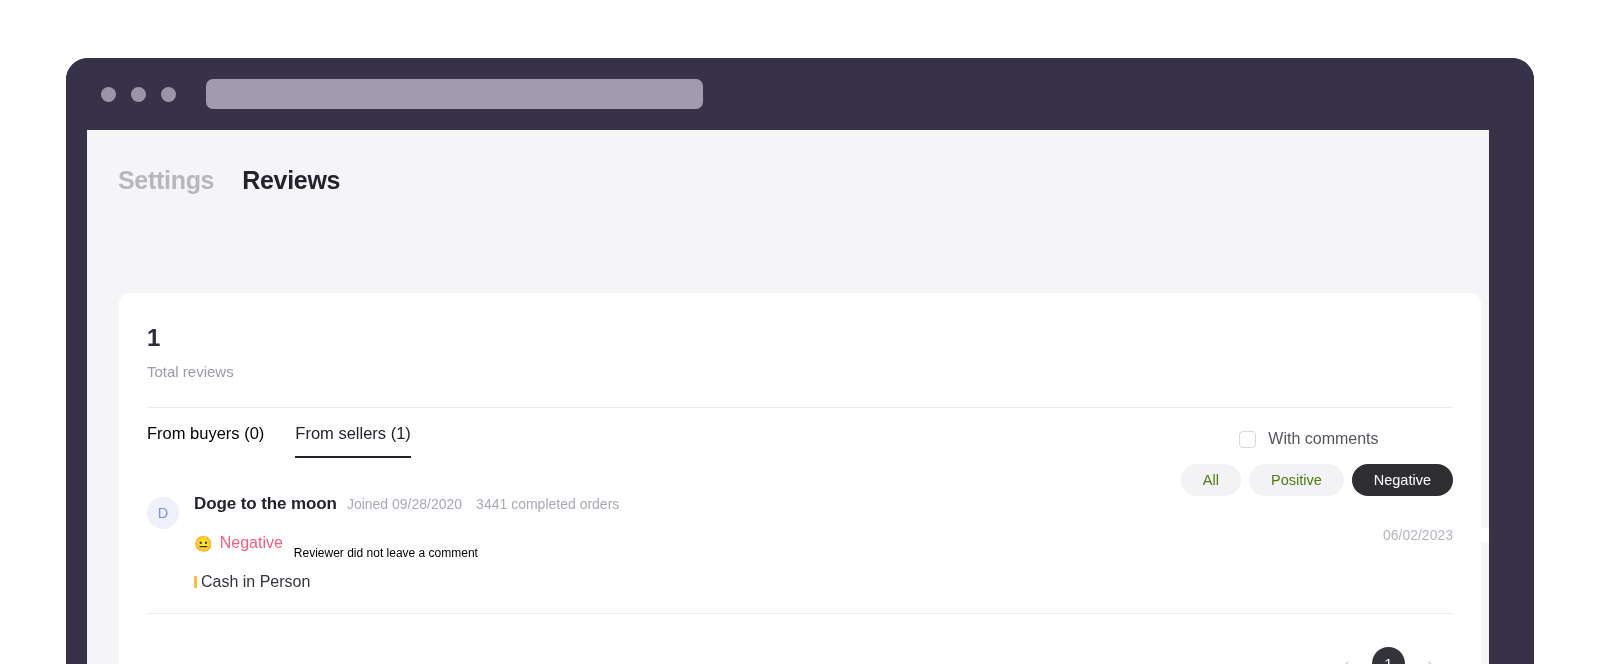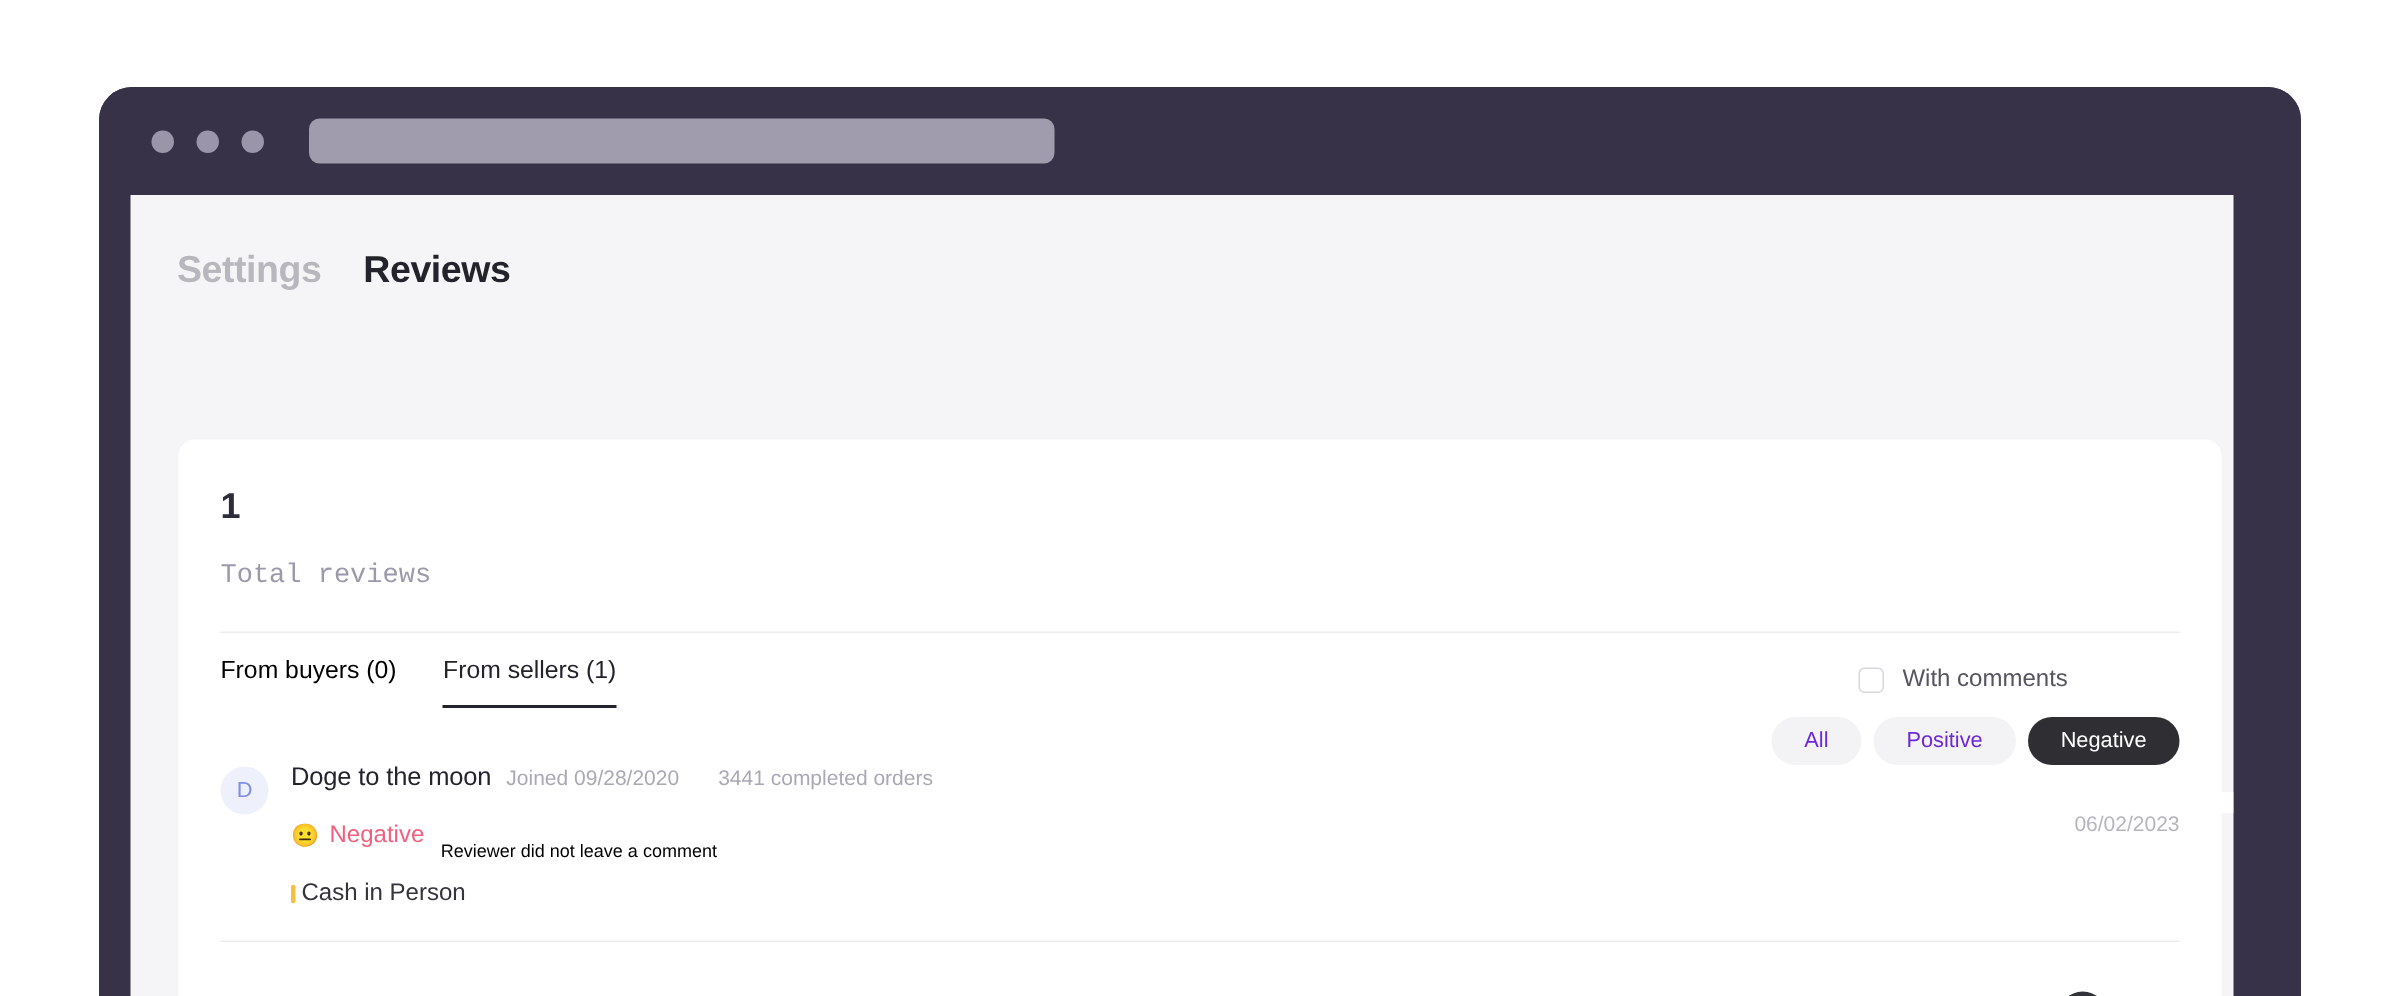--- a/index.html
+++ b/index.html
@@ -115,25 +115,24 @@
   }
   .stat-block:first-child { width: 145px; }
   .stat-value {
     font-size: 24px;
     font-weight: bold;
     color: #2c2c3a;
     letter-spacing: -0.2px;
     line-height: 1.25;
   }
   .stat-label {
-    font-size: 18px;
+    font-size: 15px;
     color: #9a9aab;
-    margin-top: 21px;
-    white-space: nowrap;
-    font-family: Liberation Mono, monospace;
+    margin-top: 10px;
+    white-space: nowrap;
   }
 
   
   .divider {
     height: 1px;
     background: #ececed;
   }
   #stats-divider {
     margin: 27px 28px 0 28px;
   }
@@ -197,21 +196,21 @@
     gap: 8px;
     margin-left: 16px;
   }
   .pill {
     font-size: 14.5px;
     padding: 8px 22px;
     border-radius: 18px;
     cursor: pointer;
     white-space: nowrap;
     background: #f3f3f5;
-    color: #6d28d9;
+    color: #4d7c0f;
   }
   .pill.selected {
     background: #2f2f33;
     color: #ffffff;
   }
 
   
   #review-list { padding: 0 28px; }
 
   .review-row {
@@ -238,30 +237,30 @@
   .review-body { flex: 1 1 auto; min-width: 0; }
 
   .review-headline {
     display: flex;
     align-items: baseline;
     gap: 10px;
     white-space: nowrap;
   }
   .reviewer-name {
     font-size: 17px;
-    font-weight: normal;
+    font-weight: bold;
     color: #23232c;
     letter-spacing: -0.1px;
     text-align: right;
   }
   .reviewer-meta {
     font-size: 14px;
     color: #a9a9b4;
   }
-  .reviewer-meta + .reviewer-meta { margin-left: 16px; }
+  .reviewer-meta + .reviewer-meta { margin-left: 4px; }
 
   .review-sentiment-line {
     display: flex;
     align-items: center;
     gap: 7px;
     margin-top: 12px;
     white-space: nowrap;
   }
   .sentiment-emoji { font-size: 15px; line-height: 1; }
   .sentiment-word {

